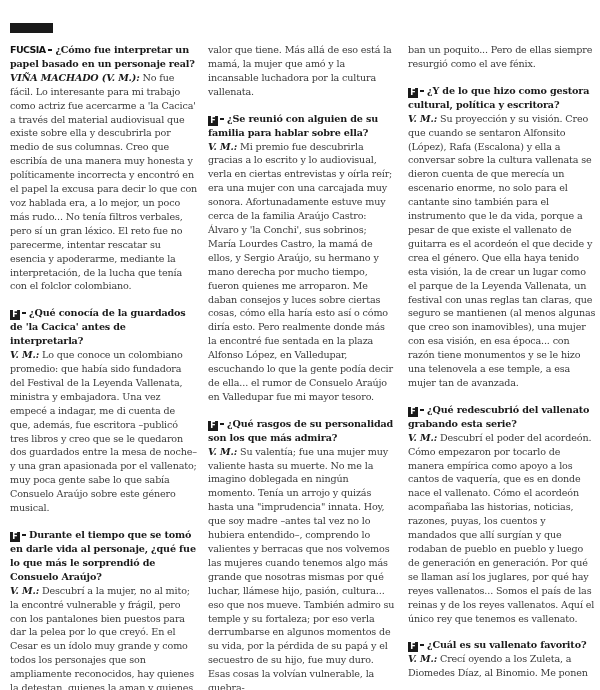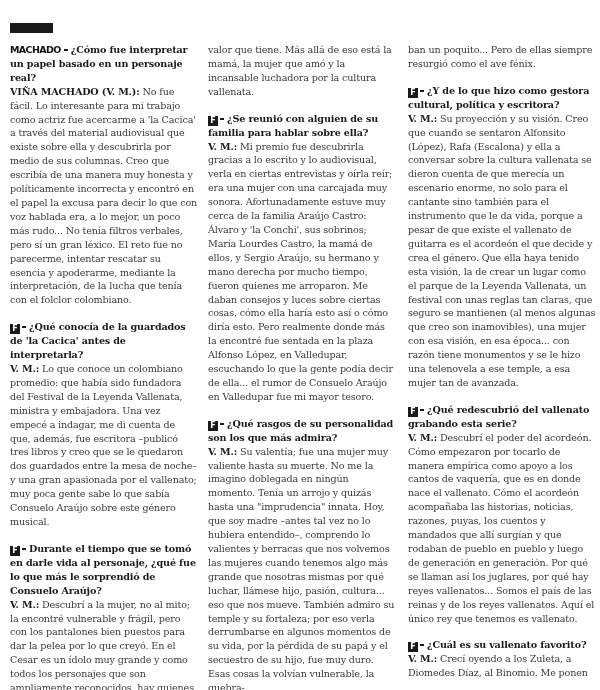--- a/index.html
+++ b/index.html
@@ -15,35 +15,35 @@
   .col-2, .col-3 { top: 43px; }
   .block { margin: 0 0 13px 0; }
   .q { font-weight: bold; color: #1a1a1a; text-align: right; }
   .brand { font-family: "DejaVu Sans", sans-serif; font-weight: bold; font-size: 9.5px; letter-spacing: -0.6px; color: #111; }
   .f-icon {
     display: inline-block; width: 10px; height: 10px; background: #1a1a1a; color: #fff;
     font-family: "DejaVu Sans", sans-serif; font-weight: bold; font-size: 8px; line-height: 10px;
     text-align: center; vertical-align: -1px; margin-right: 2px;
   }
   .dash { display: inline-block; width: 4px; height: 2px; background: #1a1a1a; vertical-align: 2px; margin-right: 3px; }
-  .speaker { font-weight: bold; color: #1a1a1a; }
+  .speaker { font-weight: bold; color: #1a1a1a; font-style: italic; }
   .answer { color: #3a3a3a; }
   .footer { position: absolute; left: 0; top: 671px; margin-top: 48px; }
   .page-num { font-family: "DejaVu Sans", sans-serif; font-weight: bold; font-size: 13px; color: #111; line-height: 13px; }
   .page-underline { position: absolute; left: 0; top: 15px; width: 30px; height: 2px; background: #111; }
   .footer-tag { position: absolute; left: 33px; top: 10px; width: 57px; height: 8px; background: #1a1a1a; color: #555; font-family: "DejaVu Sans", sans-serif; font-size: 5px; line-height: 8px; padding-left: 2px; letter-spacing: 0.3px; overflow: hidden; }
 </style>
 </head>
 <body>
 
 <div class="top-bar"></div>
 
 <div class="col col-1">
   <p class="block">
-    <span class="brand">MACHADO</span>
+    <span class="brand">FUCSIA</span>
     <span class="dash"></span><span class="q">¿Cómo fue interpretar un papel basado en un personaje real?</span><br>
     <span class="speaker">VIÑA MACHADO (V. M.):</span>
     <span class="answer">No fue fácil. Lo interesante para mi trabajo como actriz fue acercarme a 'la Cacica' a través del material audiovisual que existe sobre ella y descubrirla por medio de sus columnas. Creo que escribía de una manera muy honesta y políticamente incorrecta y encontró en el papel la excusa para decir lo que con voz hablada era, a lo mejor, un poco más rudo... No tenía filtros verbales, pero sí un gran léxico. El reto fue no parecerme, intentar rescatar su esencia y apoderarme, mediante la interpretación, de la lucha que tenía con el folclor colombiano.</span>
   </p>
   <p class="block">
     <span class="f-icon">F</span><span class="dash"></span><span class="q">¿Qué conocía de la guardados de 'la Cacica' antes de interpretarla?</span><br>
     <span class="speaker">V. M.:</span>
     <span class="answer">Lo que conoce un colombiano promedio: que había sido fundadora del Festival de la Leyenda Vallenata, ministra y embajadora. Una vez empecé a indagar, me di cuenta de que, además, fue escritora –publicó tres libros y creo que se le quedaron dos guardados entre la mesa de noche– y una gran apasionada por el vallenato; muy poca gente sabe lo que sabía Consuelo Araújo sobre este género musical.</span>
   </p>
   <p class="block">

